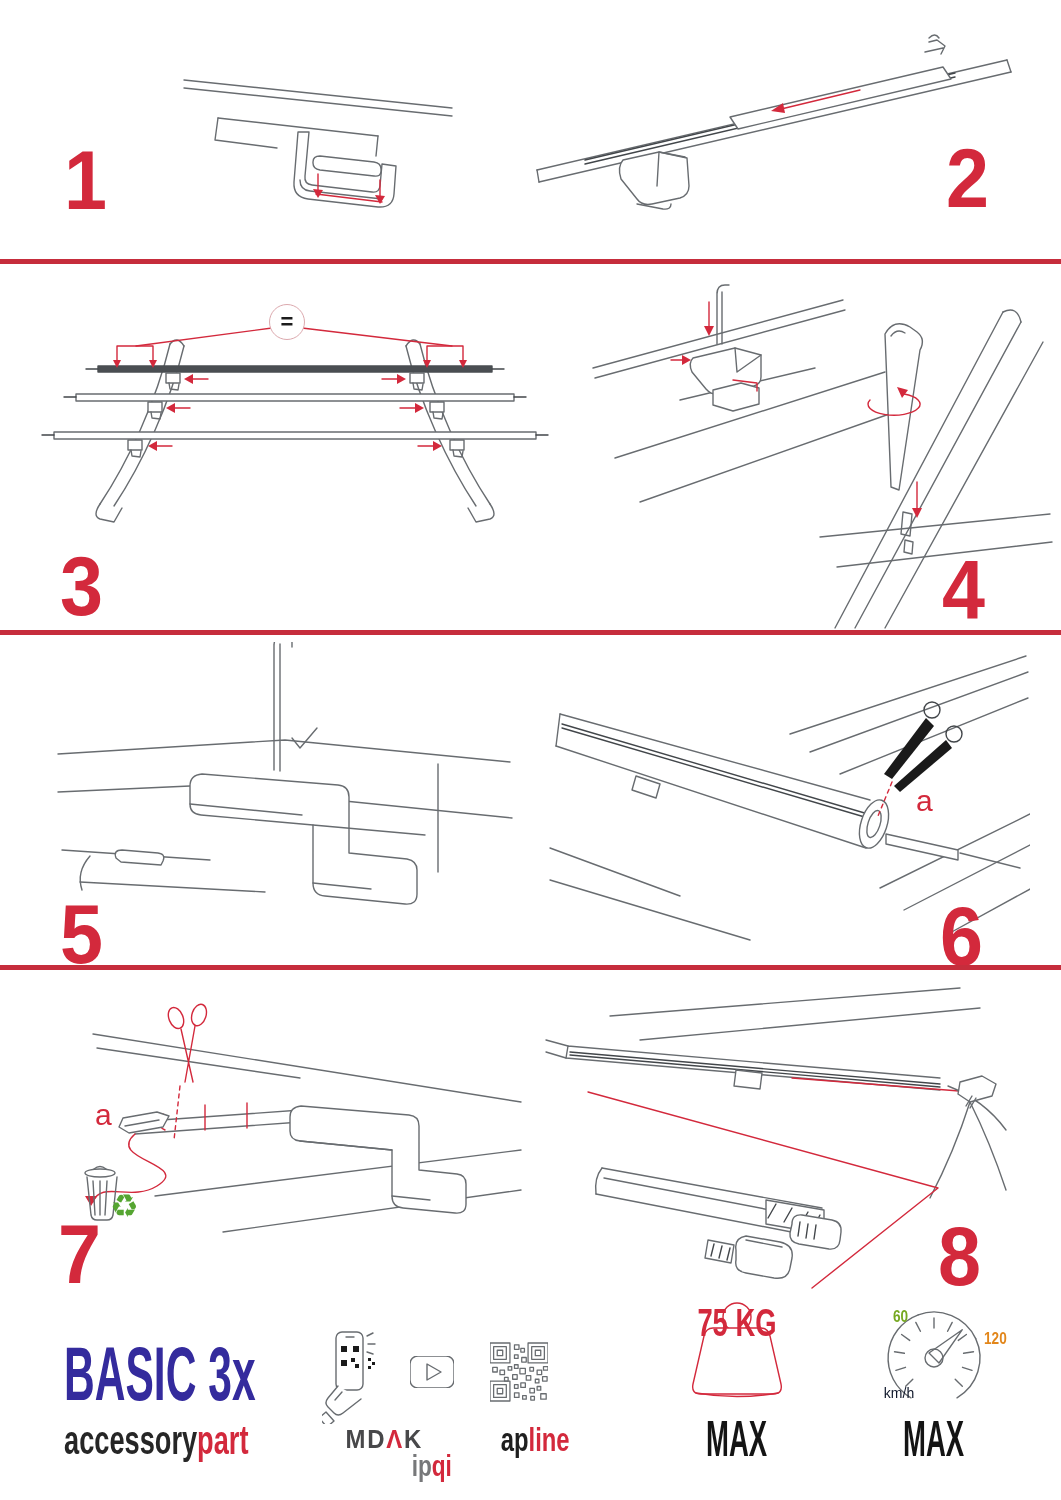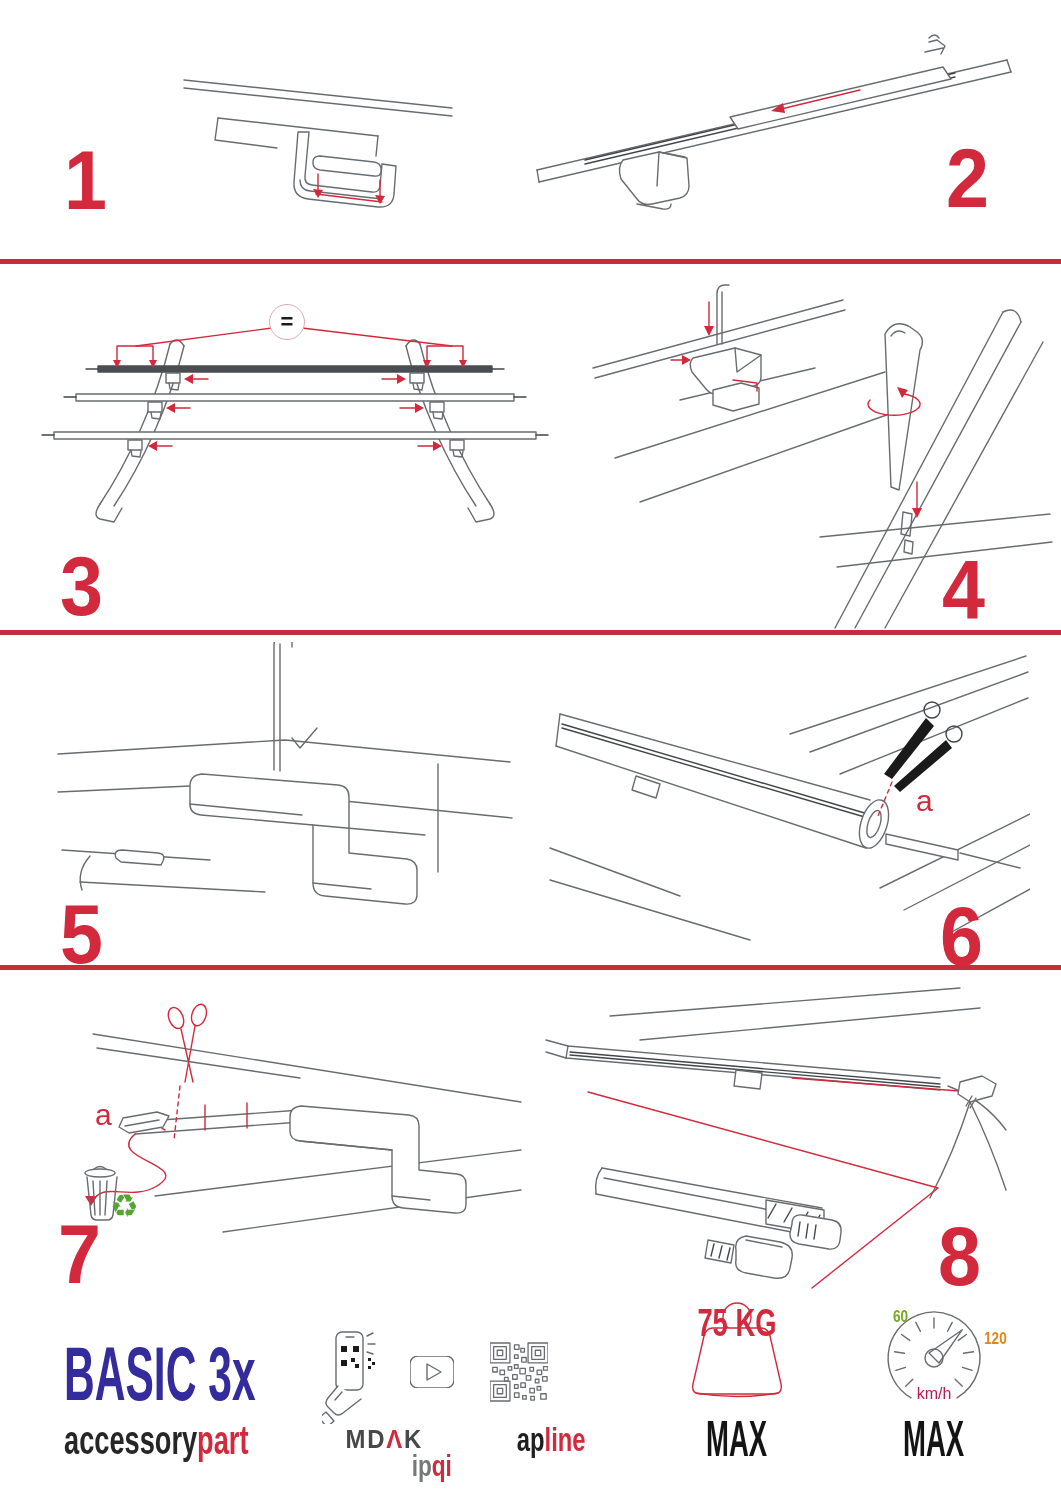--- a/index.html
+++ b/index.html
@@ -28,33 +28,33 @@
        color:#342b9d;transform:scaleX(.56);transform-origin:left top;letter-spacing:0;}
   .accpart{position:absolute;left:64px;top:1420px;font-weight:bold;font-size:40px;line-height:1;
        transform:scaleX(.68);transform-origin:left top;}
   .accpart .b1{color:#262626;} .accpart .b2{color:#d3293c;}
   .mdak{left:296px;top:1426px;width:84px;margin-left:46px;}
   .mdak .cx{font-weight:bold;font-size:26px;letter-spacing:2px;transform:scaleX(.92);color:#48484a;}
   .mdak .lam{color:#d3293c;}
   .ipqi{left:404px;top:1424px;width:56px;margin-top:28px;}
   .ipqi .cx{font-weight:bold;font-size:29px;transform:scaleX(.78);}
   .ipqi .g1{color:#77787a;} .ipqi .r1{color:#d3293c;}
-  .apline{left:502px;top:1422px;width:88px;text-align:center;}
+  .apline{left:486px;top:1422px;width:88px;text-align:center;}
   .apline .cx{font-weight:bold;font-size:34px;transform:scaleX(.7);}
   .apline .b1{color:#1f1f1f;} .apline .r1{color:#d3293c;}
   .maxw{width:130px;left:672px;top:1414px;}
   .maxs{width:124px;left:872px;top:1414px;}
   .maxt{font-weight:bold;font-size:50px;color:#141414;transform:scaleX(.55);}
   .kg75{left:672px;top:1304px;width:130px;}
   .kg75 .cx{font-weight:bold;font-size:38px;color:#d3293c;transform:scaleX(.72);}
   .tick60{position:absolute;left:893px;top:1308px;font-weight:bold;font-size:16px;color:#76a821;
        transform:scaleX(.85);transform-origin:left top;}
   .tick120{position:absolute;left:984px;top:1330px;font-weight:bold;font-size:16px;color:#e2861a;
        transform:scaleX(.85);transform-origin:left top;}
-  .kmh{left:872px;top:1386px;width:124px;font-size:16px;color:#be185d;}
+  .kmh{left:837px;top:1386px;width:124px;font-size:14px;color:#0f172a;}
   .recycle{position:absolute;left:110px;top:1190px;font-size:32px;line-height:1;color:#55a531;}
 </style>
 </head>
 <body>
 
 <div id="page">
 
   <svg class="art" style="left:178px;top:22px" width="280" height="210" viewBox="0 0 280 210">
     <path d="M6,58 L274,86"></path>
       <path d="M6,66 L274,94"></path>

